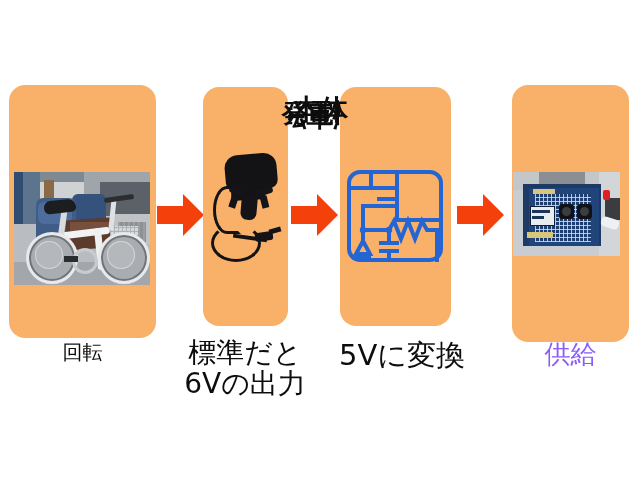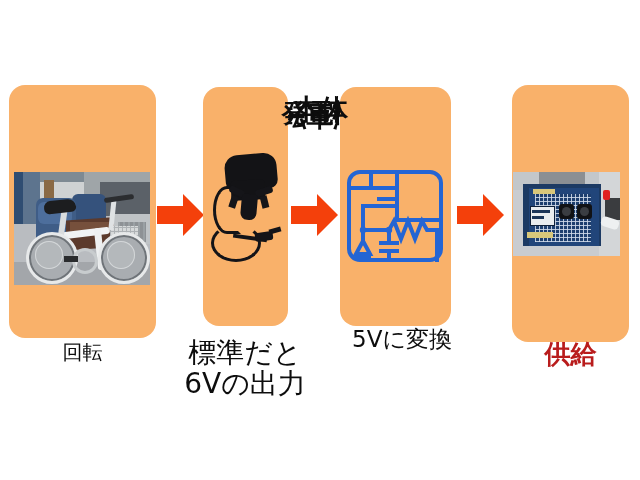--- a/index.html
+++ b/index.html
@@ -181,23 +181,23 @@
   
   .caption {
     position: absolute;
     text-align: center;
     color: #0d0d0d;
     line-height: 1.12;
     white-space: pre-line;
   }
   #cap-bike  { left: 9px;   top: 341px; width: 147px; font-size: 20px; }
   #cap-gen   { left: 165px; top: 337px; width: 160px; font-size: 28px; }
-  #cap-reg   { left: 322px; top: 327px; width: 160px; font-size: 23px; }
+  #cap-reg   { left: 322px; top: 339px; width: 160px; font-size: 29px; }
   #cap-board { left: 512px; top: 340px; width: 117px; font-size: 26px;
-               font-weight: bold; color: #b91c1c; }
+               font-weight: normal; color: #8b5cf6; }
 </style>
 </head>
 <body>
 
 <div id="slide">
 
   <div class="panel" id="panel-bike"></div>
   <div class="panel-title" id="title-bike">自転車漕ぐ</div>
 
   <div class="photo" id="photo-bike">

